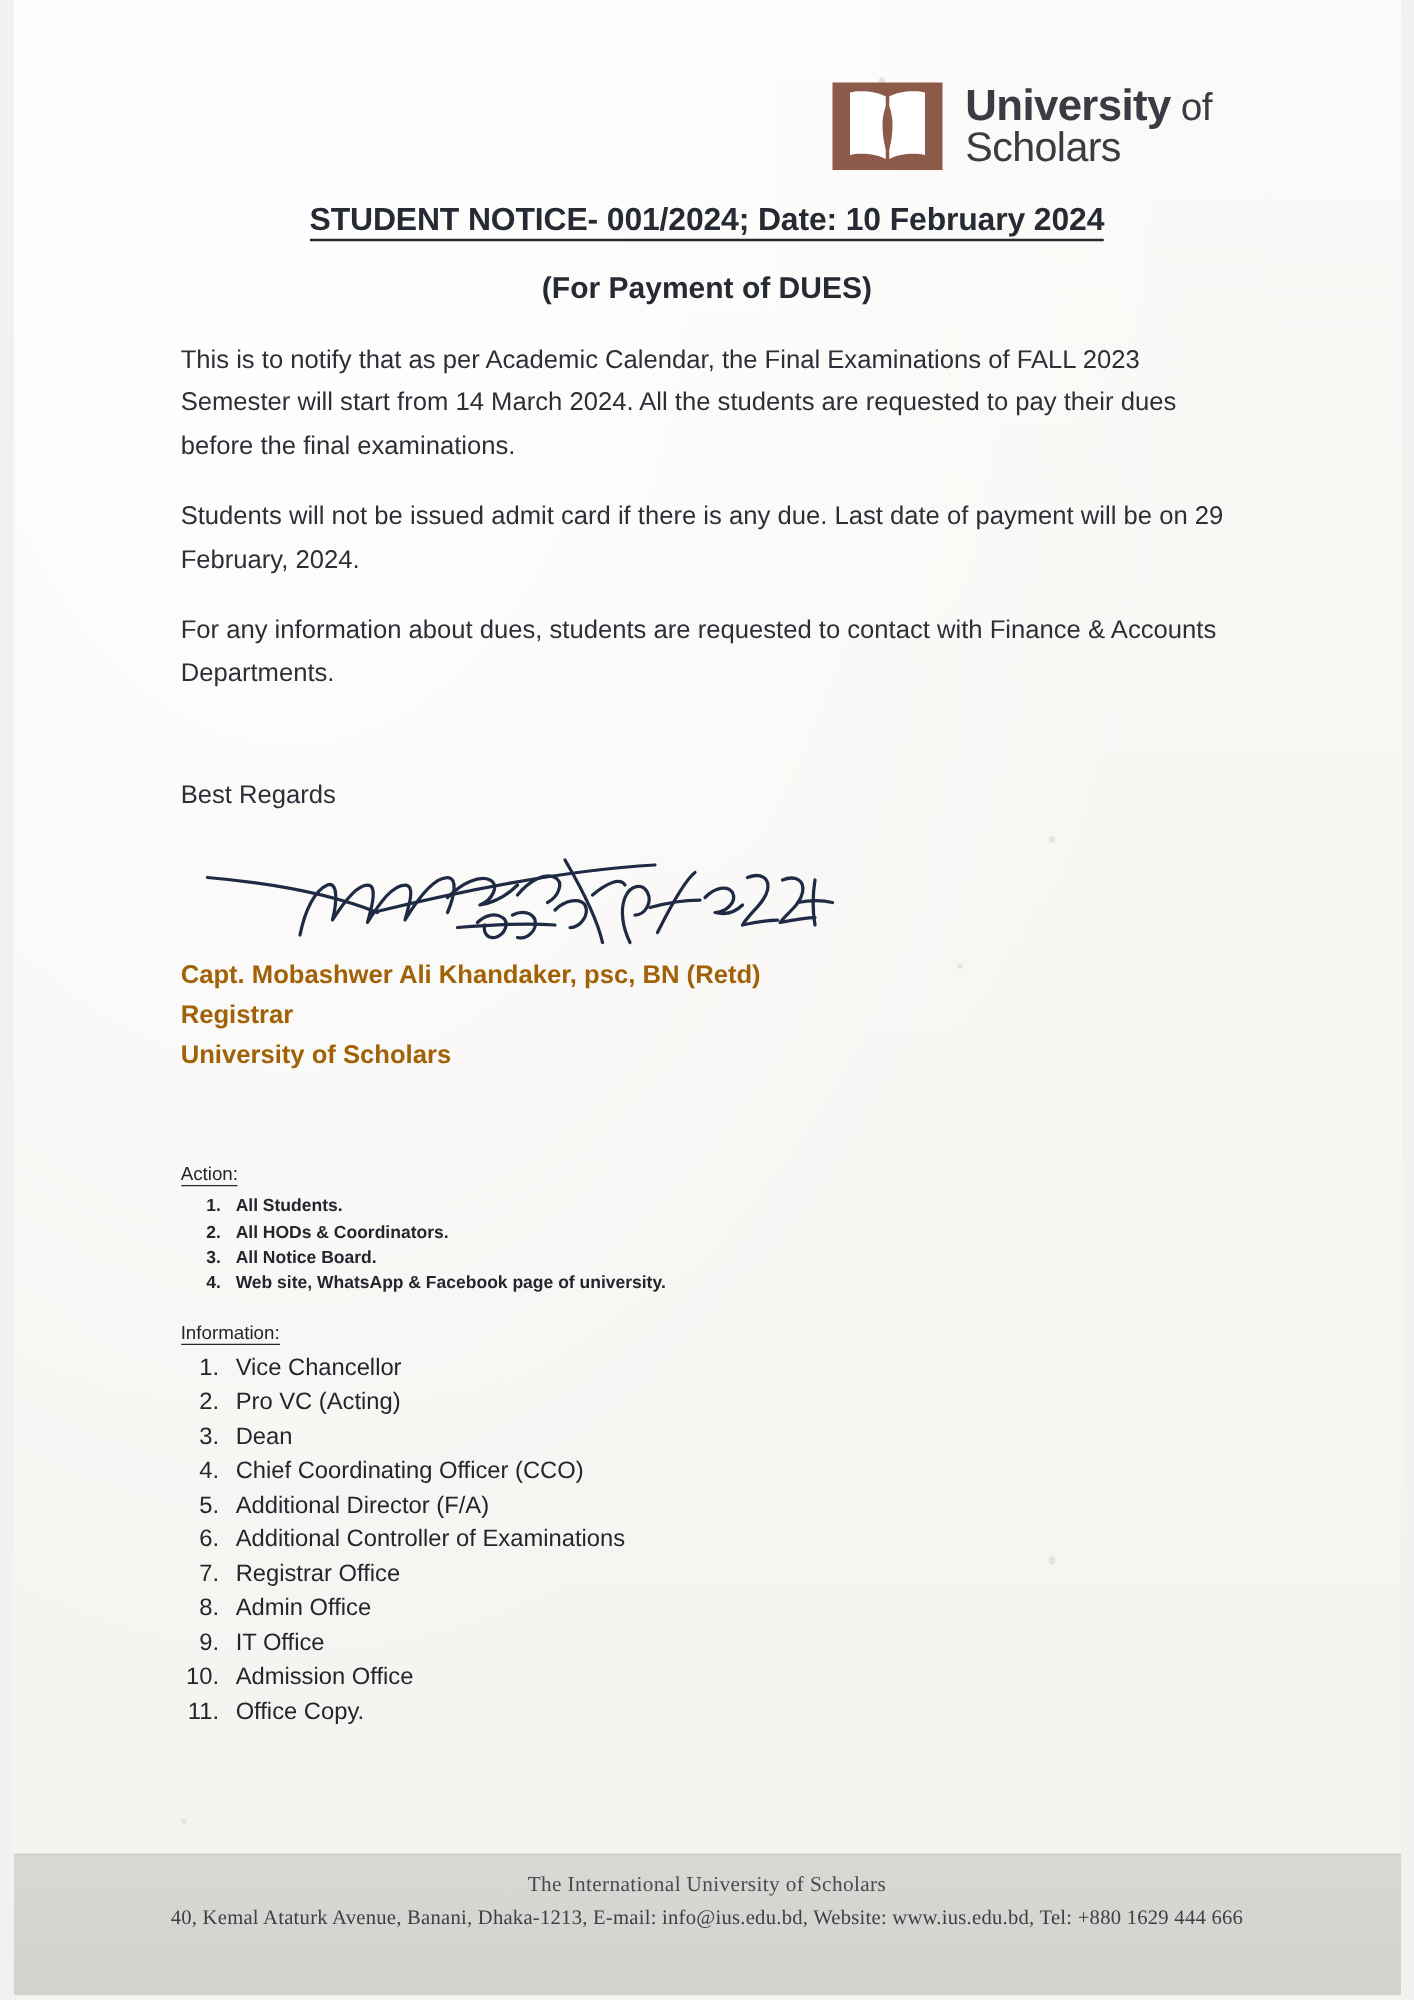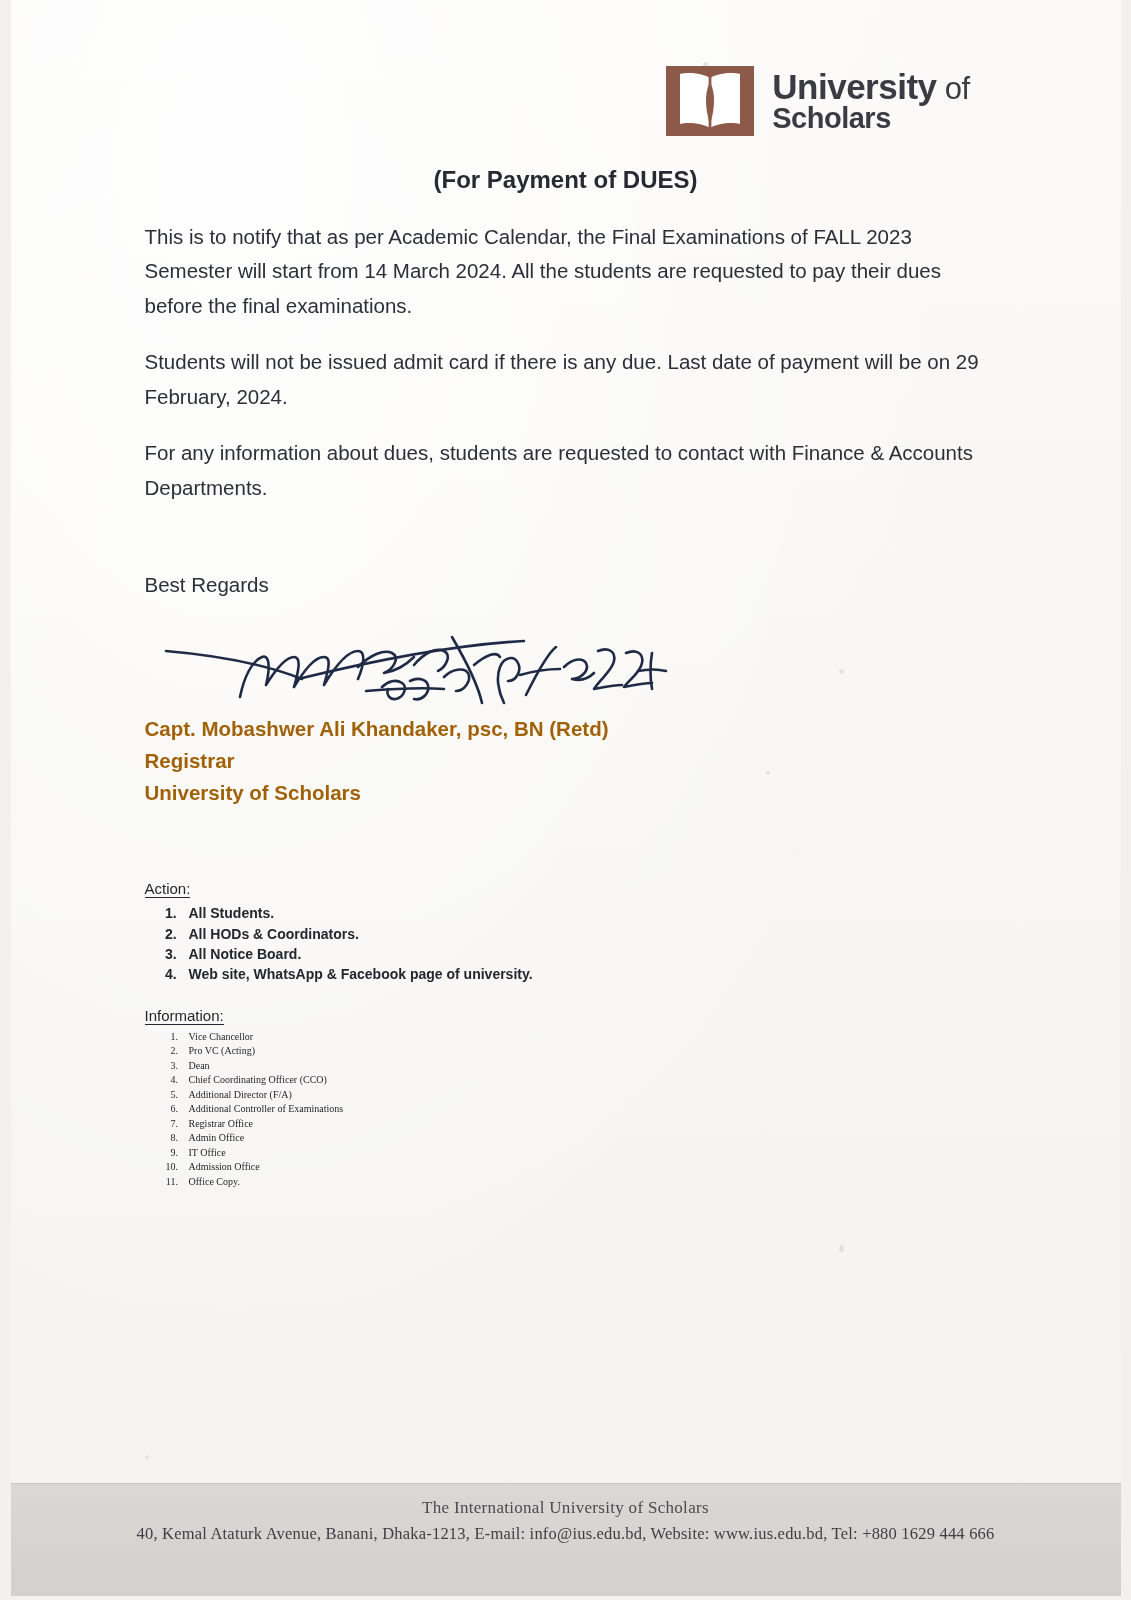--- a/index.html
+++ b/index.html
@@ -59,22 +59,22 @@
   .logo-text .l1 {
     font-size: 35px;
     font-weight: bold;
     letter-spacing: -0.5px;
   }
   .logo-text .l1 .of {
     font-weight: normal;
     font-size: 31px;
   }
   .logo-text .l2 {
-    font-size: 29px;
-    font-weight: bold;
+    font-size: 33px;
+    font-weight: normal;
     letter-spacing: -0.5px;
   }
 
   
   h1.notice-title {
     margin: 22px 0 0 0;
     text-align: center;
     font-size: 25.5px;
     font-weight: bold;
     color: #262a33;
@@ -151,25 +151,24 @@
     padding-left: 36px;
     color: #23262e;
   }
   ol.dist-list.action li {
     font-size: 14px;
     font-weight: bold;
     line-height: 1.45;
     padding-left: 8px;
   }
   ol.dist-list.info li {
-    font-size: 10px;
+    font-size: 19px;
     font-weight: normal;
     line-height: 1.45;
     padding-left: 8px;
-    font-family: Liberation Serif, serif;
   }
   .dist-gap { height: 22px; }
 
   
   .footer {
     position: absolute;
     left: 0;
     right: 0;
     bottom: 4px;
     height: 112px;
@@ -227,20 +226,23 @@
         </div>
         <div class="logo-text">
           <div class="l1">
             <span>University</span><span class="of"> of</span>
           </div>
           <div class="l2">Scholars</div>
         </div>
       </div>
     </div>
 
+    <h1 class="notice-title">
+      <span class="u">STUDENT NOTICE- 001/2024; Date: 10 February 2024</span>
+    </h1>
     <h2 class="notice-subtitle">(For Payment of DUES)</h2>
 
     <div class="body-block" id="body-block">
         <p><span>This is to notify that as per </span><b>Academic Calendar</b><span>, the Final Examinations of </span><b>FALL 2023</b><span> Semester will start from </span><b>14 March 2024</b><span>. All the students are requested to pay their dues before the final examinations.</span></p>
         <p><span>Students will not be issued admit card if there is any due. Last date of payment will be on </span><b>29 February, 2024</b><span>.</span></p>
         <p><span>For any information about dues, students are requested to contact with </span><b>Finance &amp; Accounts Departments</b><span>.</span></p>
       </div>
 
     <div class="regards">Best Regards</div>
 

